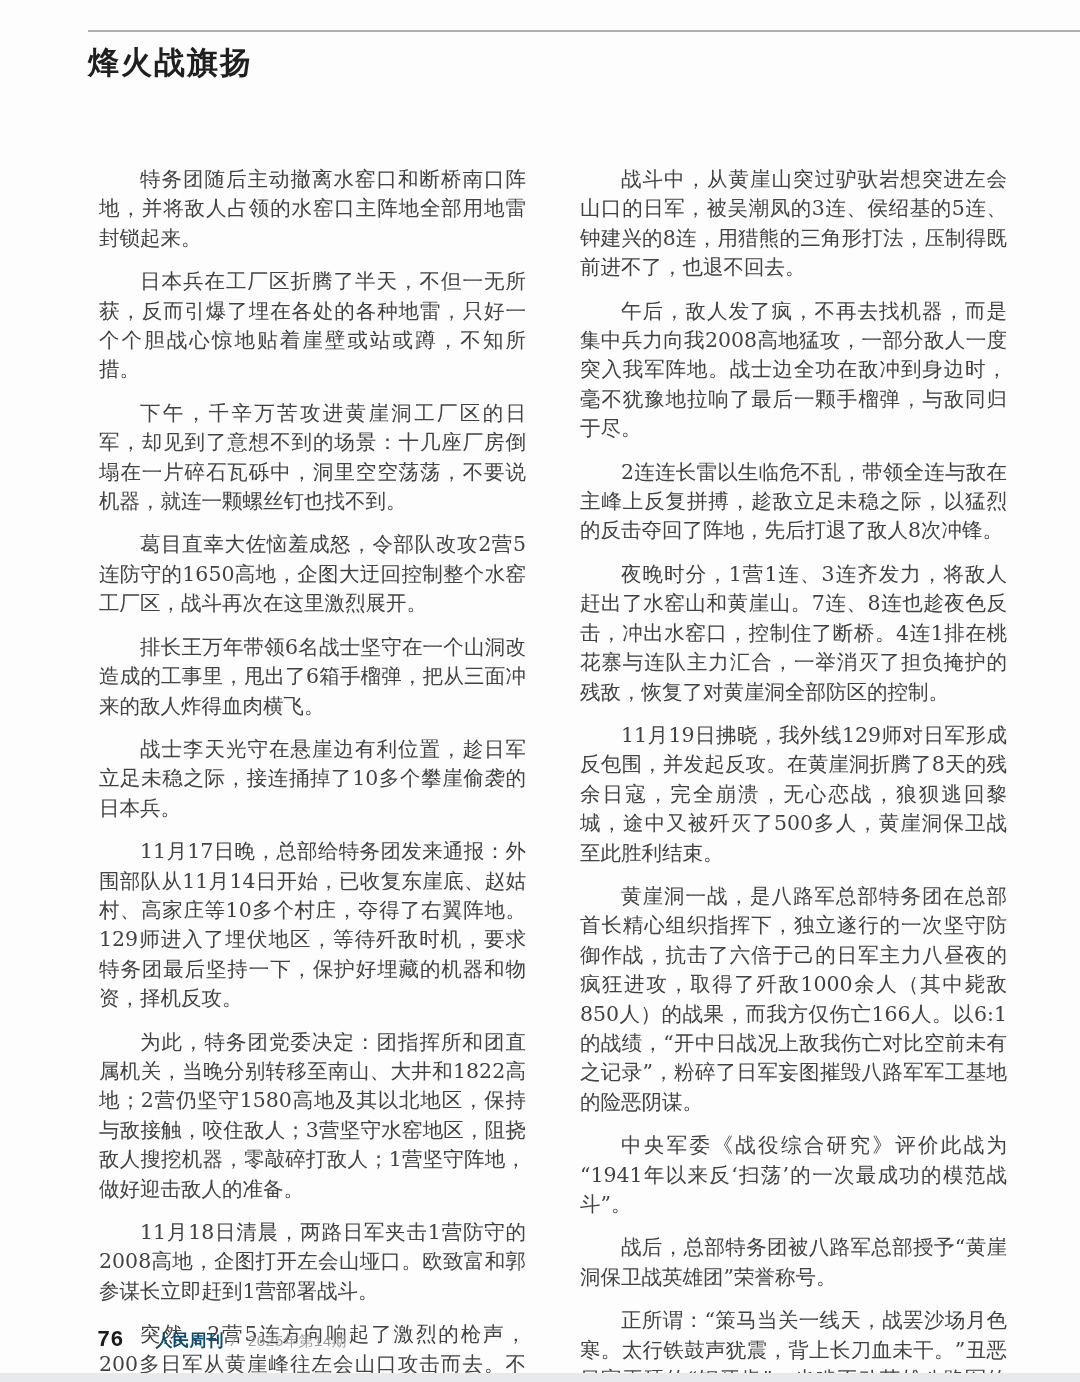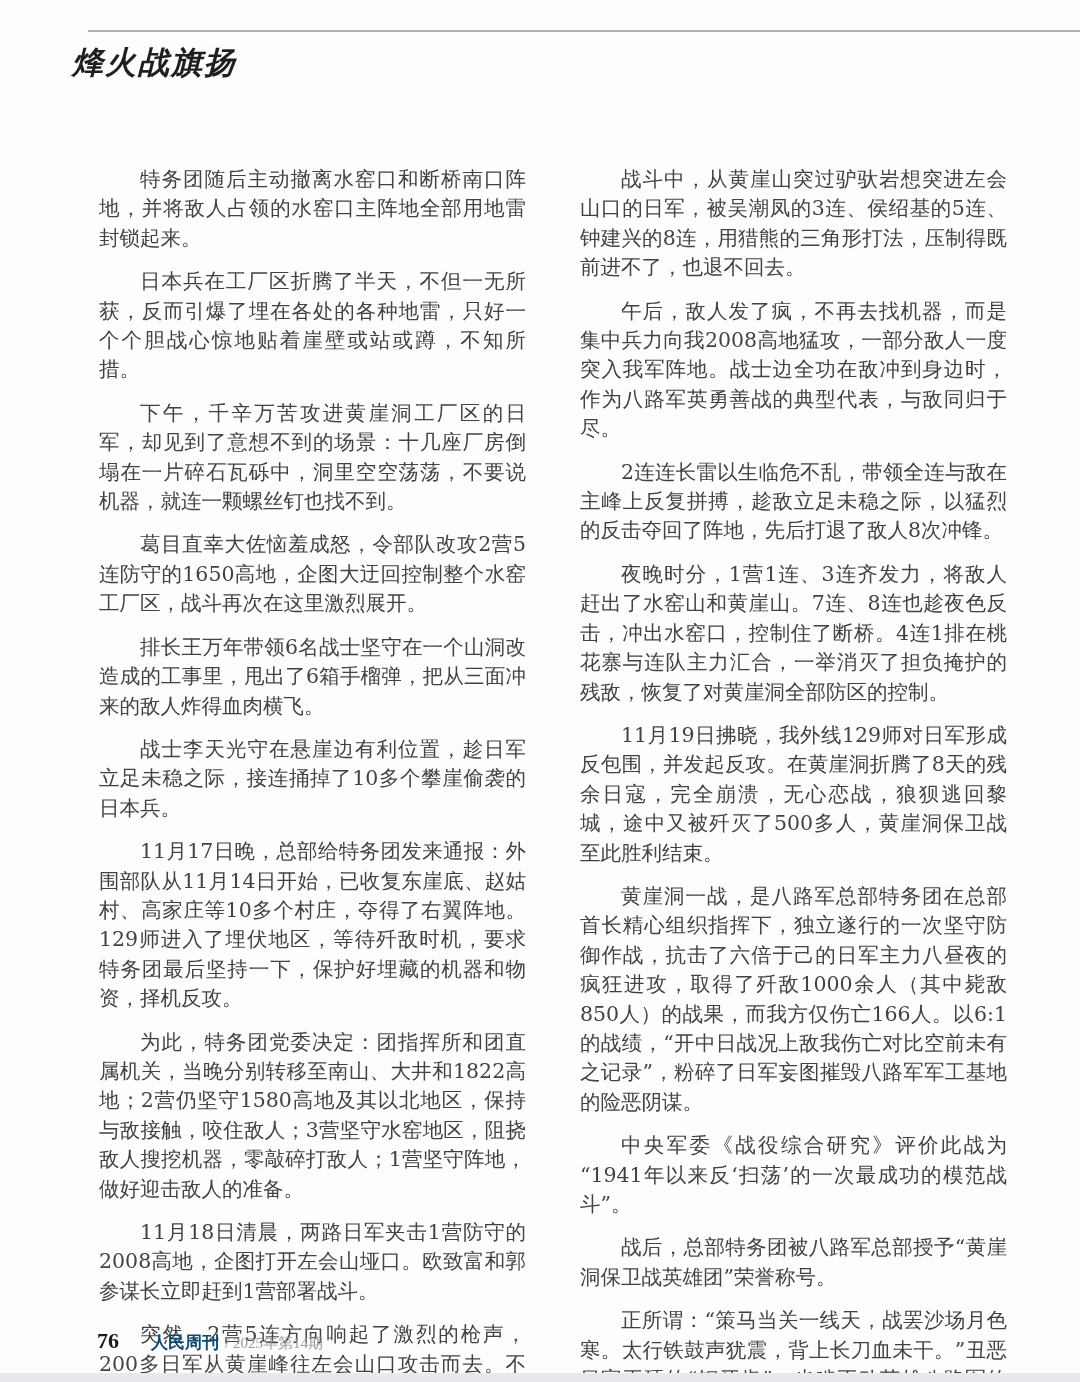--- a/index.html
+++ b/index.html
@@ -12,26 +12,25 @@
     font-family:"DejaVu Serif", serif;
   }
   .top-rule{
     position:absolute;
     left:88px; right:0; top:30px;
     height:2px;
     background:#b0b0b0;
   }
   .running-head{
     position:absolute;
-    left:72px; top:42px;
+    left:88px; top:42px;
     font-size:31px;
     font-weight:700;
     letter-spacing:2px;
     color:#1f1f1f;
-    font-style:italic;
   }
   .columns{
     position:absolute;
     left:85px; top:151px;
     width:936px;
     display:flex;
     gap:26px;
   }
   .col{
     width:455px;
@@ -64,21 +63,21 @@
     font-style:italic;
     font-size:14px;
     line-height:19px;
     text-align:center;
     text-indent:0;
     vertical-align:-2px;
   }
   .footer{
     position:absolute;
     left:97px; top:1328px;
-    font-family:Liberation Serif, serif;
+    font-family:Liberation Mono, monospace;
     color:#2b2b2b;
     display:flex;
     align-items:baseline;
   }
   .footer .page-num{
     font-size:22px;
     font-weight:700;
     color:#1a1a1a;
   }
   .footer .magazine{
@@ -120,21 +119,21 @@
       <p>战士李天光守在悬崖边有利位置，趁日军立足未稳之际，接连捅掉了10多个攀崖偷袭的日本兵。</p>
       <p>11月17日晚，总部给特务团发来通报：外围部队从11月14日开始，已收复东崖底、赵姑村、高家庄等10多个村庄，夺得了右翼阵地。129师进入了埋伏地区，等待歼敌时机，要求特务团最后坚持一下，保护好埋藏的机器和物资，择机反攻。</p>
       <p>为此，特务团党委决定：团指挥所和团直属机关，当晚分别转移至南山、大井和1822高地；2营仍坚守1580高地及其以北地区，保持与敌接触，咬住敌人；3营坚守水窑地区，阻挠敌人搜挖机器，零敲碎打敌人；1营坚守阵地，做好迎击敌人的准备。</p>
       <p>11月18日清晨，两路日军夹击1营防守的2008高地，企图打开左会山垭口。欧致富和郭参谋长立即赶到1营部署战斗。</p>
       <p>突然，2营5连方向响起了激烈的枪声，200多日军从黄崖峰往左会山口攻击而去。不一会儿，3营方向也响起了枪声，营长钟玉山报告，有200多个日本兵摸进工厂区，沿着水窑山向西山进击，7连、8连正设法将敌人拖在工厂区。</p>
       <p>欧致富认为反击的时候到了，遂命令1营出击。7天以来，主力基本未动的1营，在营长魏传连、教导员邓家辉率领下，动如猛虎，对日寇施以致命一击。</p>
     </div>
 
     <div class="col">
       <p>战斗中，从黄崖山突过驴驮岩想突进左会山口的日军，被吴潮凤的3连、侯绍基的5连、钟建兴的8连，用猎熊的三角形打法，压制得既前进不了，也退不回去。</p>
-      <p>午后，敌人发了疯，不再去找机器，而是集中兵力向我2008高地猛攻，一部分敌人一度突入我军阵地。战士边全功在敌冲到身边时，作为八路军英勇善战的典型代表，与敌同归于尽。</p>
+      <p>午后，敌人发了疯，不再去找机器，而是集中兵力向我2008高地猛攻，一部分敌人一度突入我军阵地。战士边全功在敌冲到身边时，毫不犹豫地拉响了最后一颗手榴弹，与敌同归于尽。</p>
       <p>2连连长雷以生临危不乱，带领全连与敌在主峰上反复拼搏，趁敌立足未稳之际，以猛烈的反击夺回了阵地，先后打退了敌人8次冲锋。</p>
       <p>夜晚时分，1营1连、3连齐发力，将敌人赶出了水窑山和黄崖山。7连、8连也趁夜色反击，冲出水窑口，控制住了断桥。4连1排在桃花寨与连队主力汇合，一举消灭了担负掩护的残敌，恢复了对黄崖洞全部防区的控制。</p>
       <p>11月19日拂晓，我外线129师对日军形成反包围，并发起反攻。在黄崖洞折腾了8天的残余日寇，完全崩溃，无心恋战，狼狈逃回黎城，途中又被歼灭了500多人，黄崖洞保卫战至此胜利结束。</p>
       <p>黄崖洞一战，是八路军总部特务团在总部首长精心组织指挥下，独立遂行的一次坚守防御作战，抗击了六倍于己的日军主力八昼夜的疯狂进攻，取得了歼敌1000余人（其中毙敌850人）的战果，而我方仅伤亡166人。以6:1的战绩，“开中日战况上敌我伤亡对比空前未有之记录”，粉碎了日军妄图摧毁八路军军工基地的险恶阴谋。</p>
       <p>中央军委《战役综合研究》评价此战为“1941年以来反‘扫荡’的一次最成功的模范战斗”。</p>
       <p>战后，总部特务团被八路军总部授予“黄崖洞保卫战英雄团”荣誉称号。</p>
       <p>正所谓：“策马当关一线天，战罢沙场月色寒。太行铁鼓声犹震，背上长刀血未干。”丑恶日寇再硬的“钢牙齿”，也啃不动英雄八路军的“铁拳头”。</p>
       <p class="byline">（执笔人为叶征、欧阳青）</p>
     </div>
 

